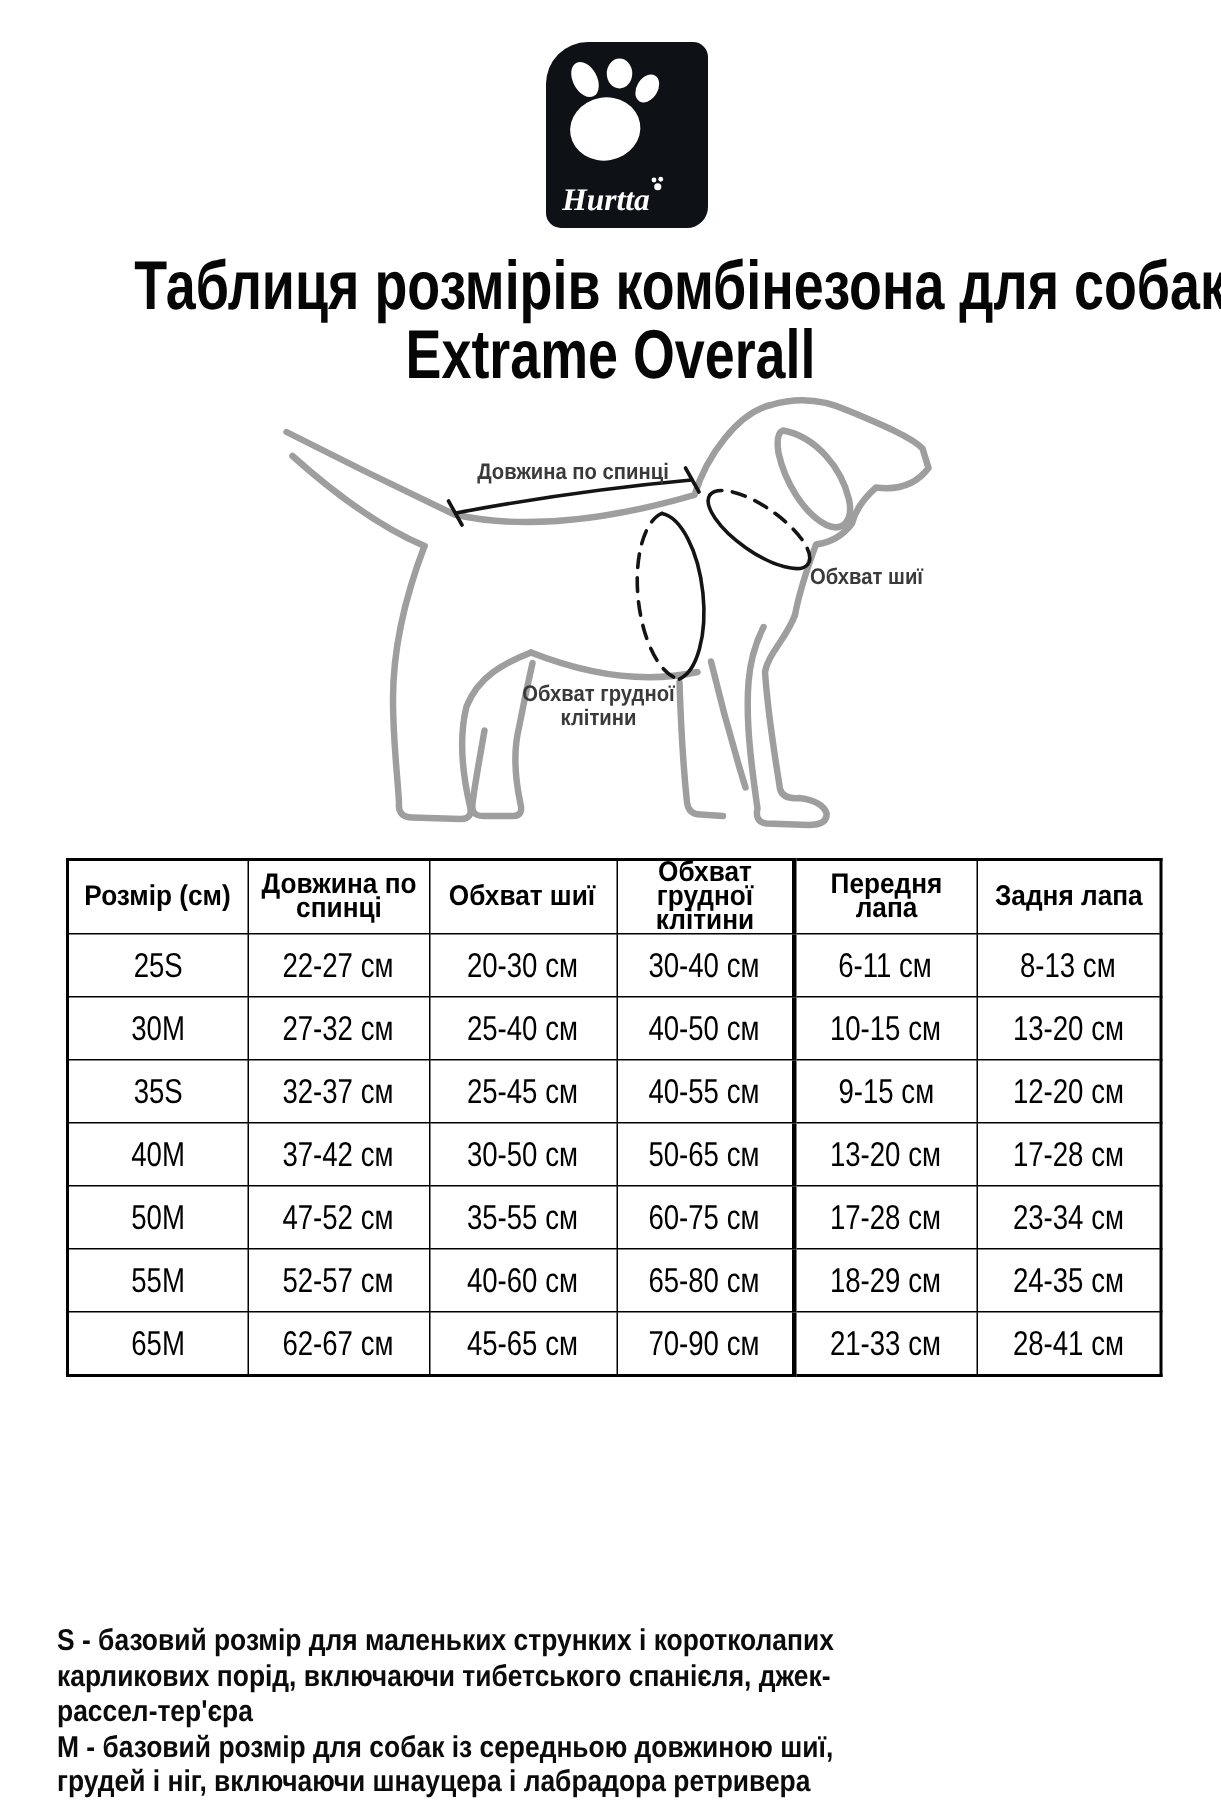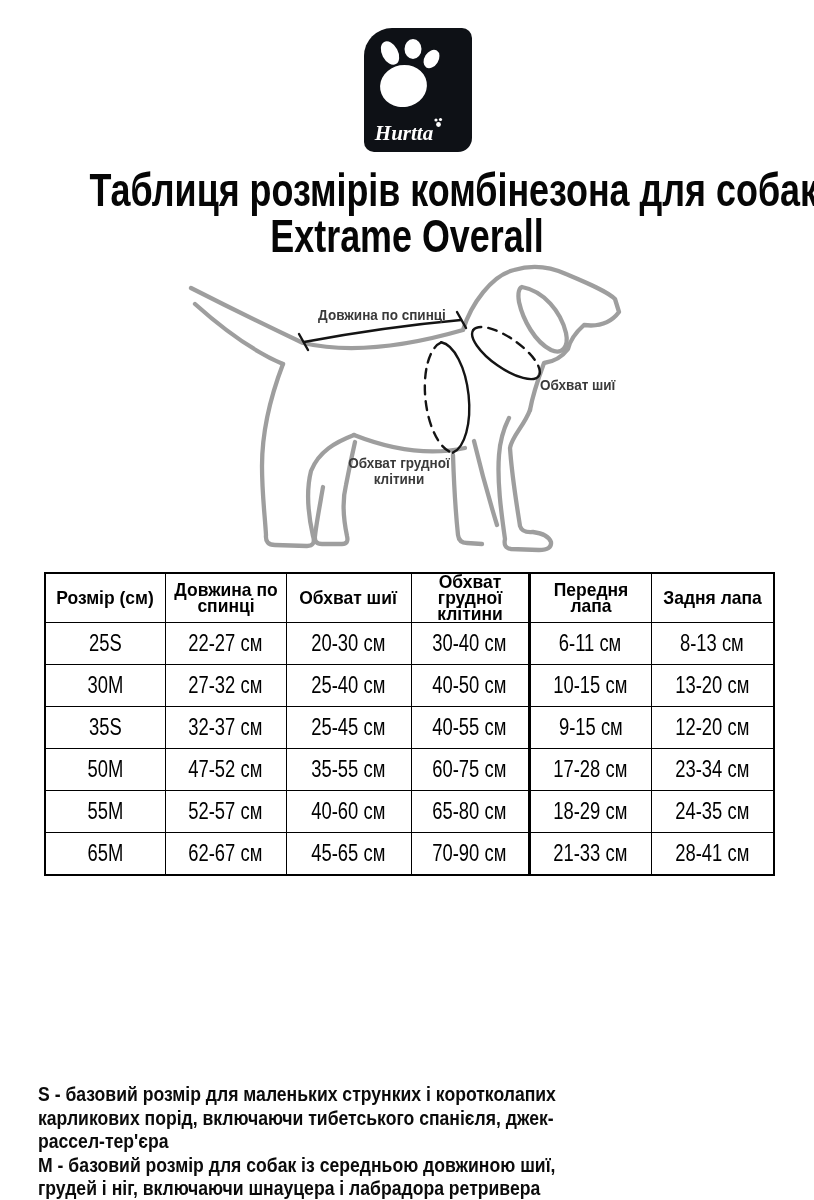--- a/index.html
+++ b/index.html
@@ -153,20 +153,28 @@
         </tr>
         <tr>
           <td><span class="cx">35S</span></td>
           <td><span class="cx">32-37 см</span></td>
           <td><span class="cx">25-45 см</span></td>
           <td><span class="cx">40-55 см</span></td>
           <td><span class="cx">9-15 см</span></td>
           <td><span class="cx">12-20 см</span></td>
         </tr>
         <tr>
+          <td><span class="cx">40M</span></td>
+          <td><span class="cx">37-42 см</span></td>
+          <td><span class="cx">30-50 см</span></td>
+          <td><span class="cx">50-65 см</span></td>
+          <td><span class="cx">13-20 см</span></td>
+          <td><span class="cx">17-28 см</span></td>
+        </tr>
+        <tr>
           <td><span class="cx">50M</span></td>
           <td><span class="cx">47-52 см</span></td>
           <td><span class="cx">35-55 см</span></td>
           <td><span class="cx">60-75 см</span></td>
           <td><span class="cx">17-28 см</span></td>
           <td><span class="cx">23-34 см</span></td>
         </tr>
         <tr>
           <td><span class="cx">55M</span></td>
           <td><span class="cx">52-57 см</span></td>

